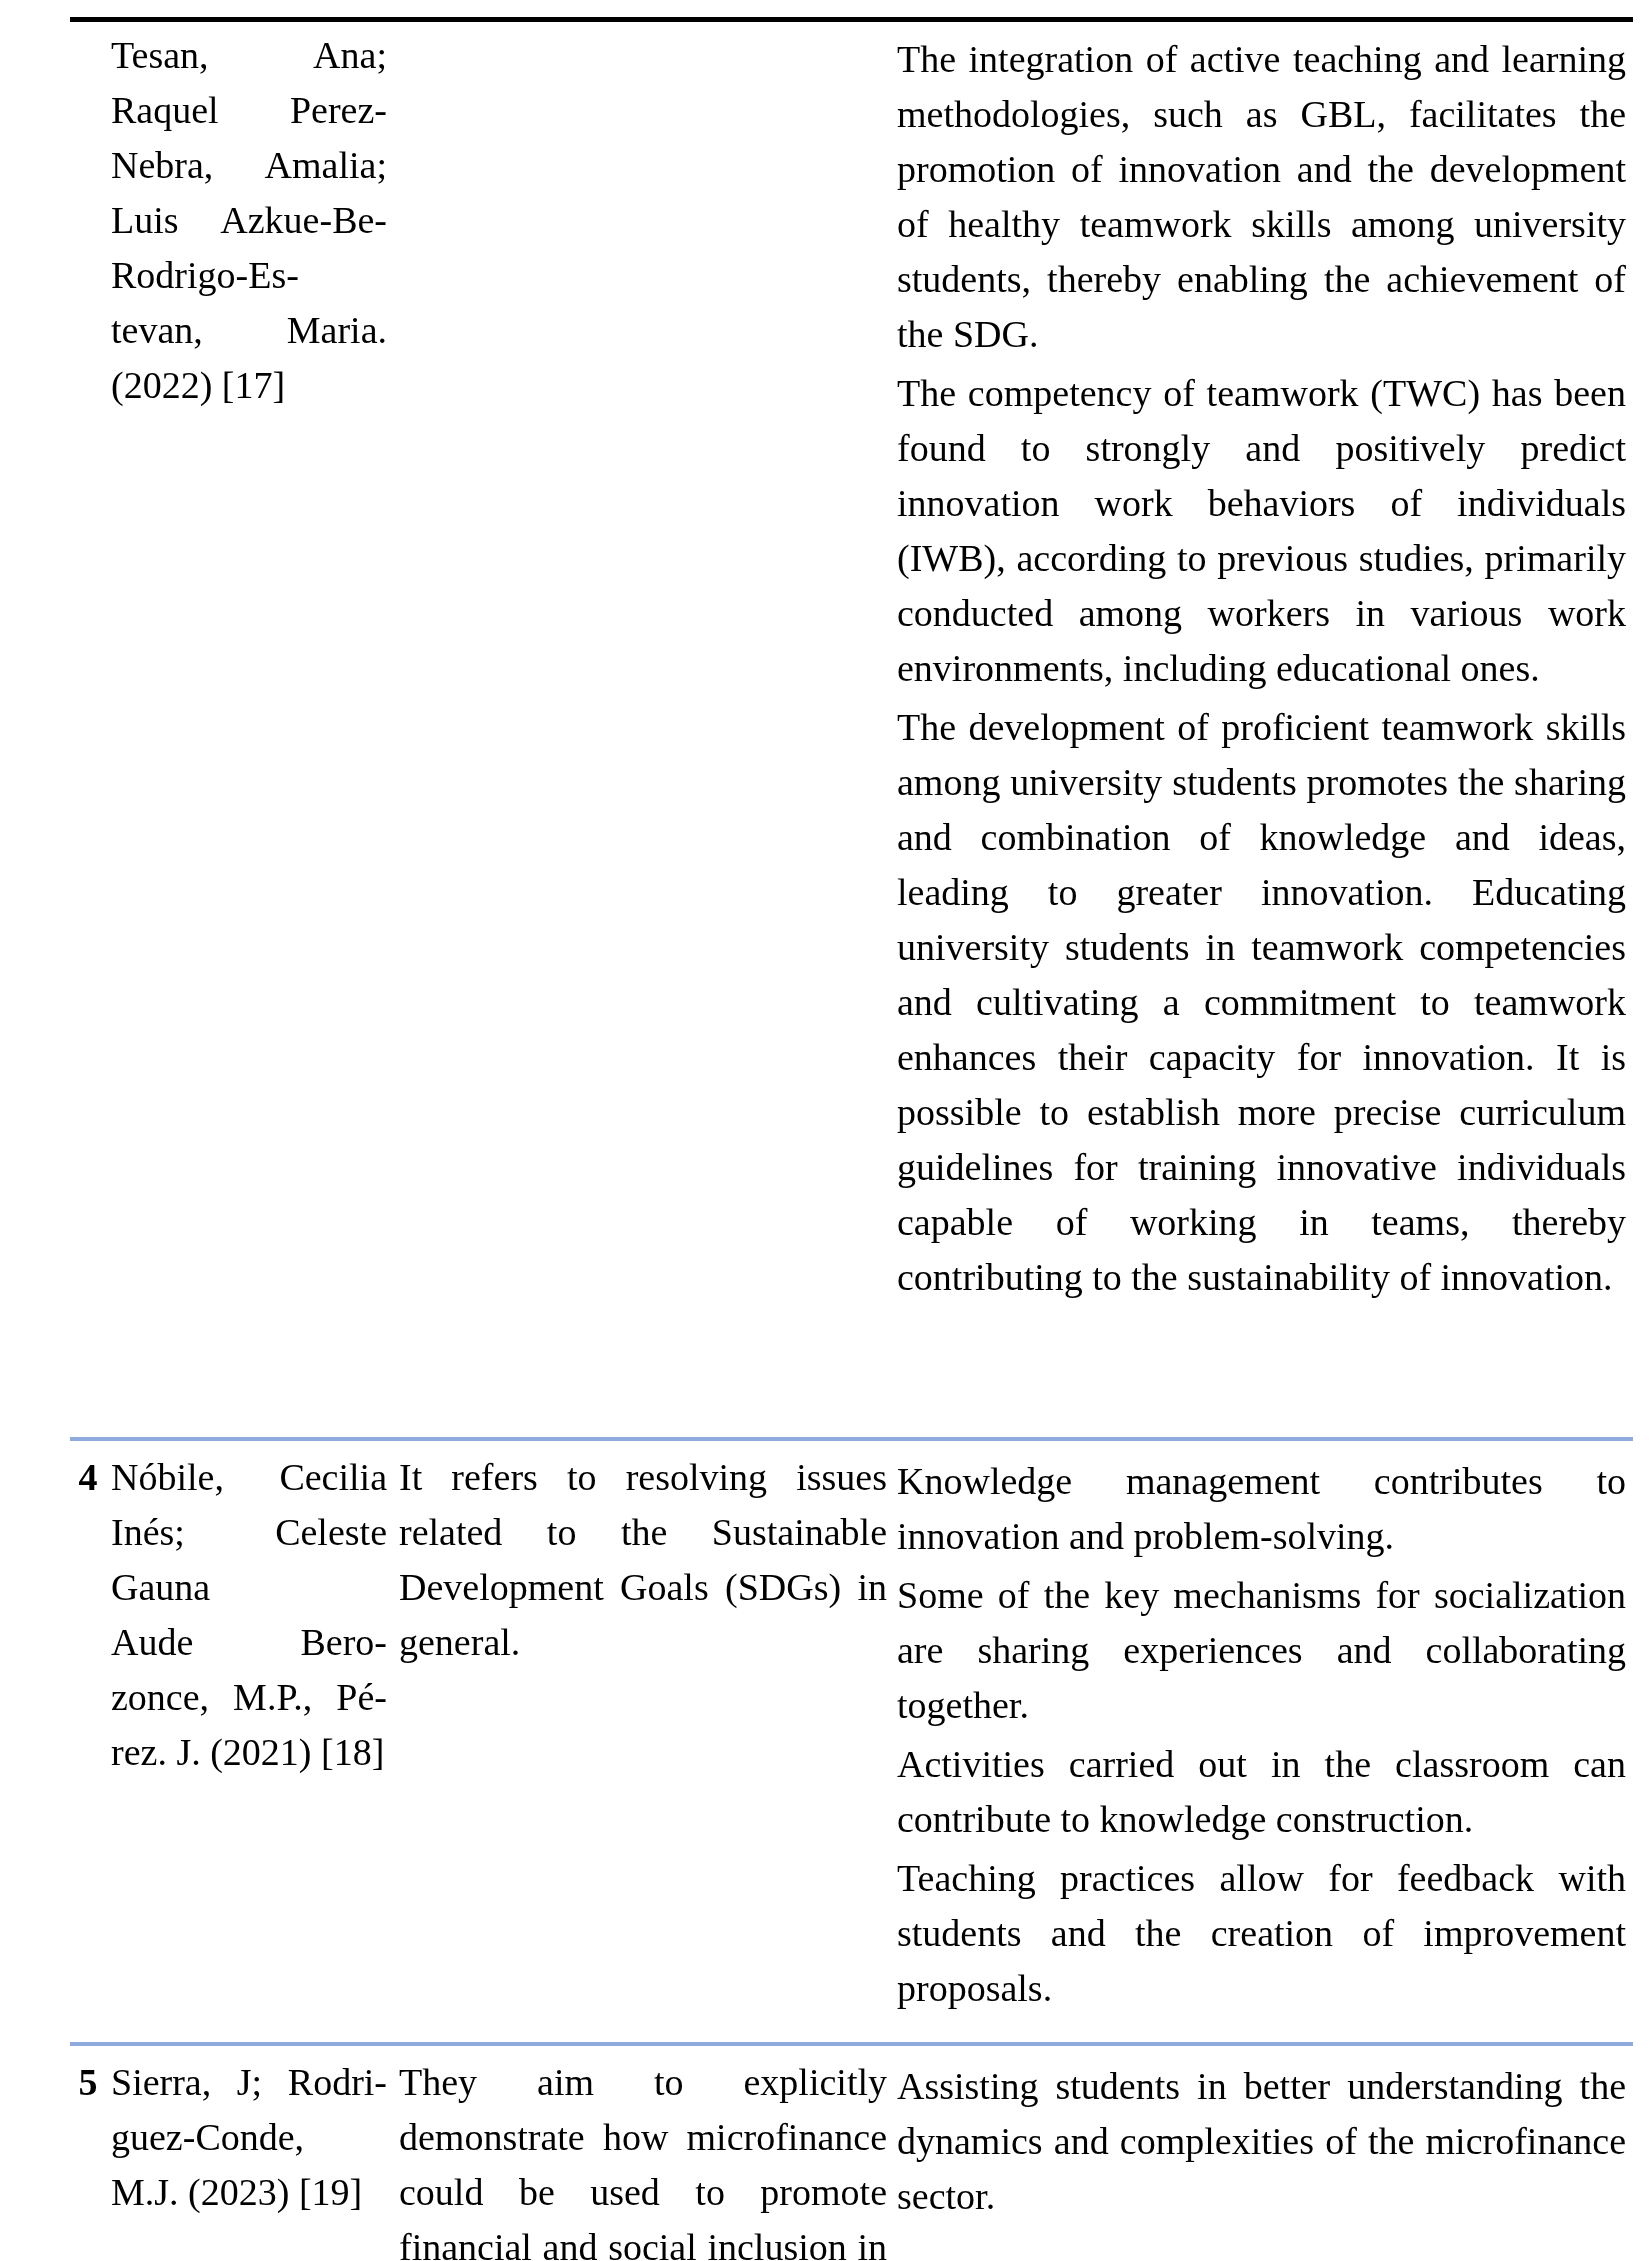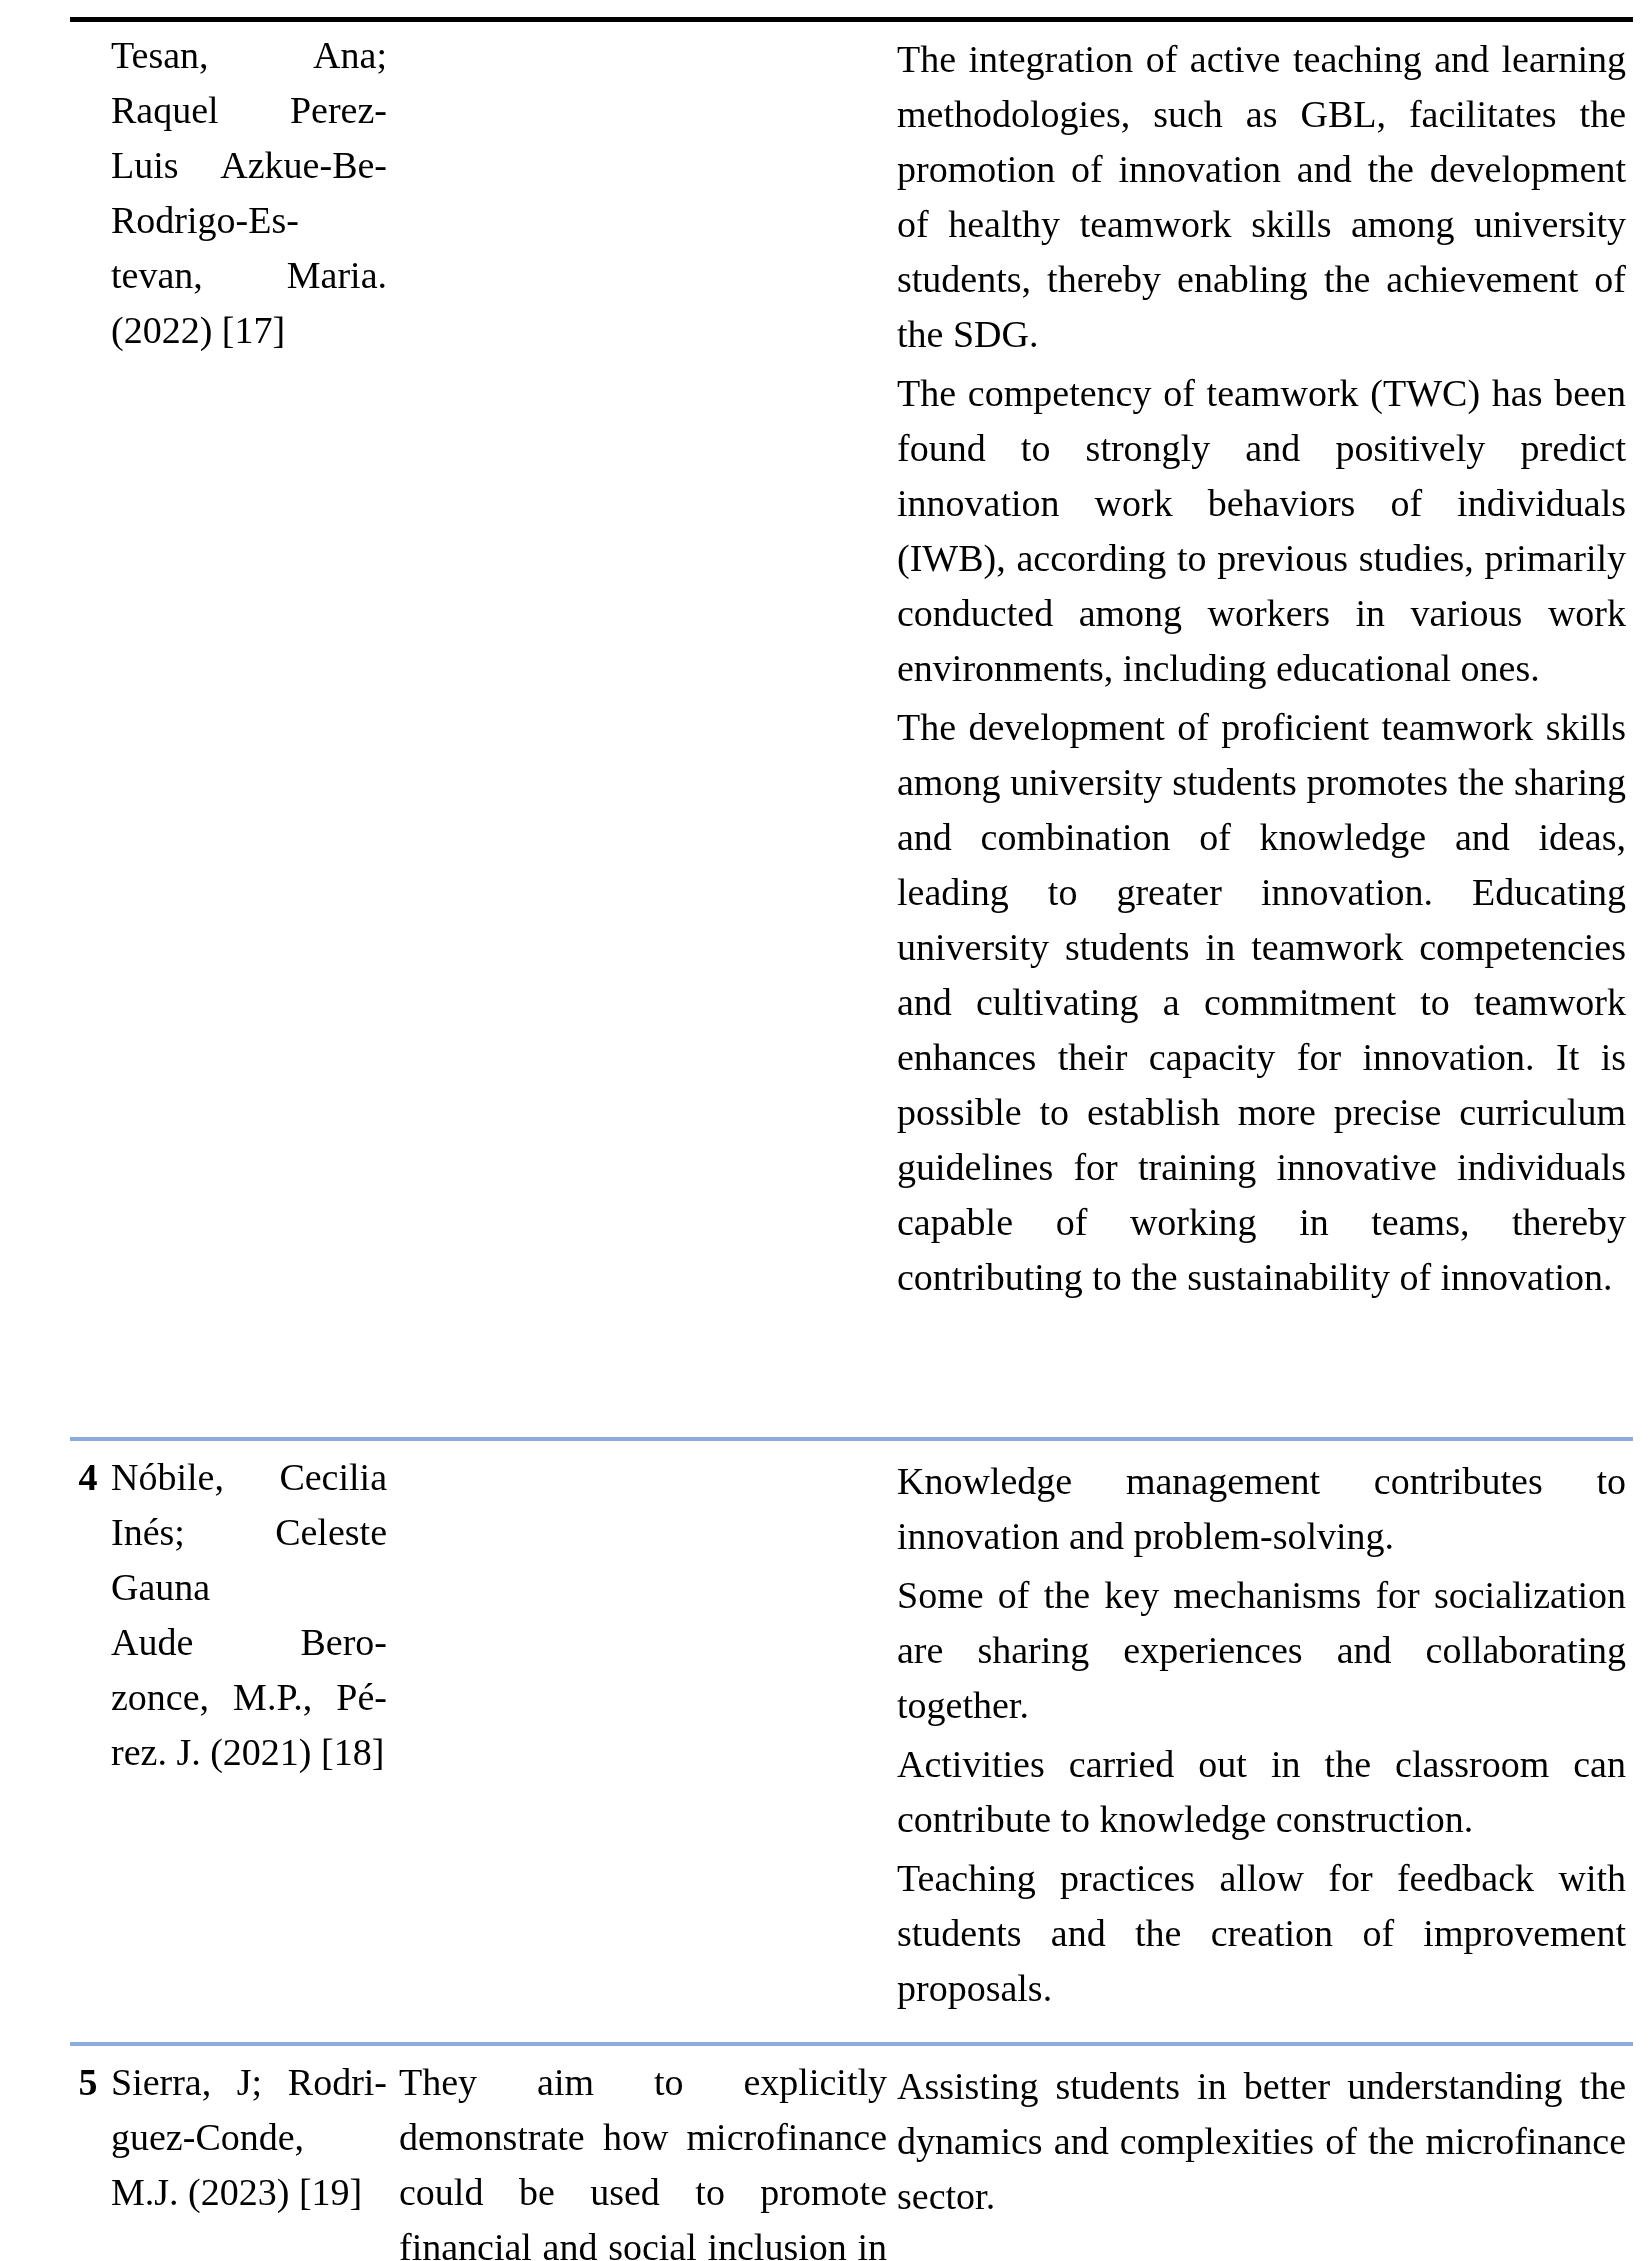--- a/index.html
+++ b/index.html
@@ -22,20 +22,21 @@
 <body>
 
 <div class="table">
   <div class="top-rule"></div>
 
   <div class="row" style="top: 11px; height: 1406px;">
     <div class="cell c-num"></div>
     <div class="cell c-auth">
       <span class="line">Tesan, Ana;</span>
       <span class="line">Raquel Perez-</span>
+      <span class="line">Nebra, Amalia;</span>
       <span class="line">Luis Azkue-Be-</span>
       <span class="line last">Rodrigo-Es-</span>
       <span class="line">tevan, Maria.</span>
       <span class="line last">(2022) [17]</span>
     </div>
     <div class="cell c-sdg"></div>
     <div class="cell c-ben">
       <p>The integration of active teaching and learning methodologies, such as GBL, facilitates the promotion of innovation and the development of healthy teamwork skills among university students, thereby enabling the achievement of the SDG.</p>
       <p>The competency of teamwork (TWC) has been found to strongly and positively predict innovation work behaviors of individuals (IWB), according to previous studies, primarily conducted among workers in various work environments, including educational ones.</p>
       <p>The development of proficient teamwork skills among university students promotes the sharing and combination of knowledge and ideas, leading to greater innovation. Educating university students in teamwork competencies and cultivating a commitment to teamwork enhances their capacity for innovation. It is possible to establish more precise curriculum guidelines for training innovative individuals capable of working in teams, thereby contributing to the sustainability of innovation.</p>
@@ -47,20 +48,21 @@
   <div class="row" style="top: 1433px; height: 597px;">
     <div class="cell c-num">4</div>
     <div class="cell c-auth">
       <span class="line">Nóbile, Cecilia</span>
       <span class="line">Inés; Celeste</span>
       <span class="line last">Gauna</span>
       <span class="line">Aude Bero-</span>
       <span class="line">zonce, M.P., Pé-</span>
       <span class="line last">rez. J. (2021) [18]</span>
     </div>
+    <div class="cell c-sdg">It refers to resolving issues related to the Sustainable Development Goals (SDGs) in general.</div>
     <div class="cell c-ben">
       <p>Knowledge management contributes to innovation and problem-solving.</p>
       <p>Some of the key mechanisms for socialization are sharing experiences and collaborating together.</p>
       <p>Activities carried out in the classroom can contribute to knowledge construction.</p>
       <p>Teaching practices allow for feedback with students and the creation of improvement proposals.</p>
     </div>
   </div>
 
   <div class="row-divider" style="top: 2025px;"></div>
 

